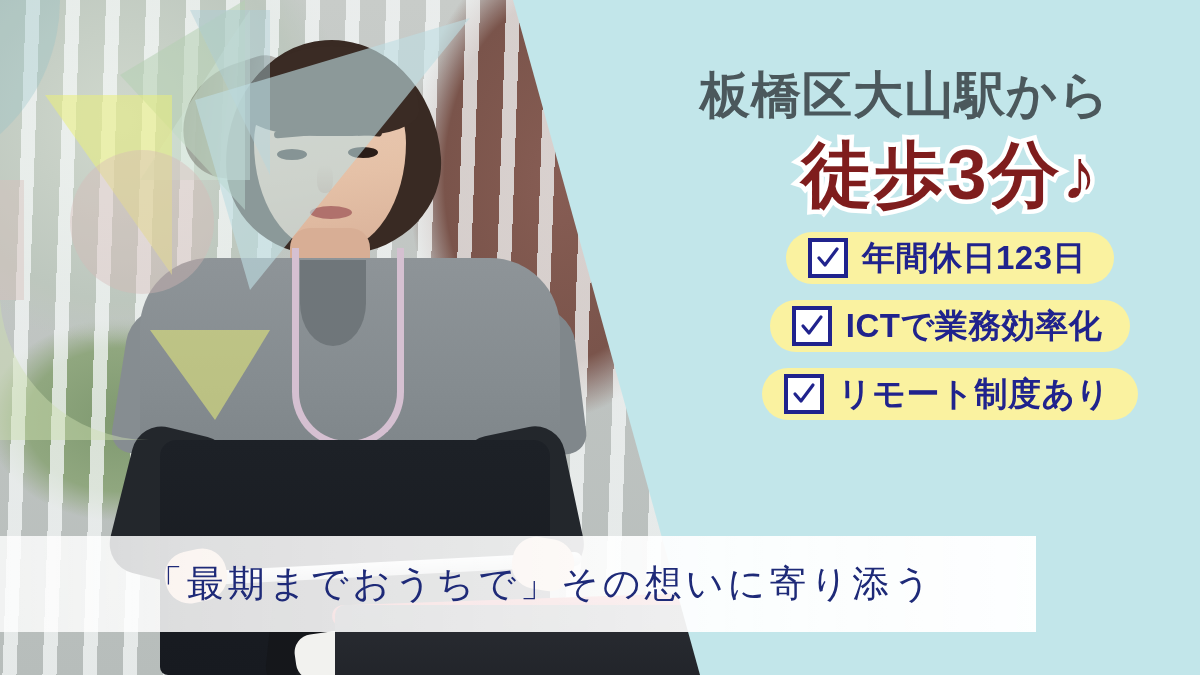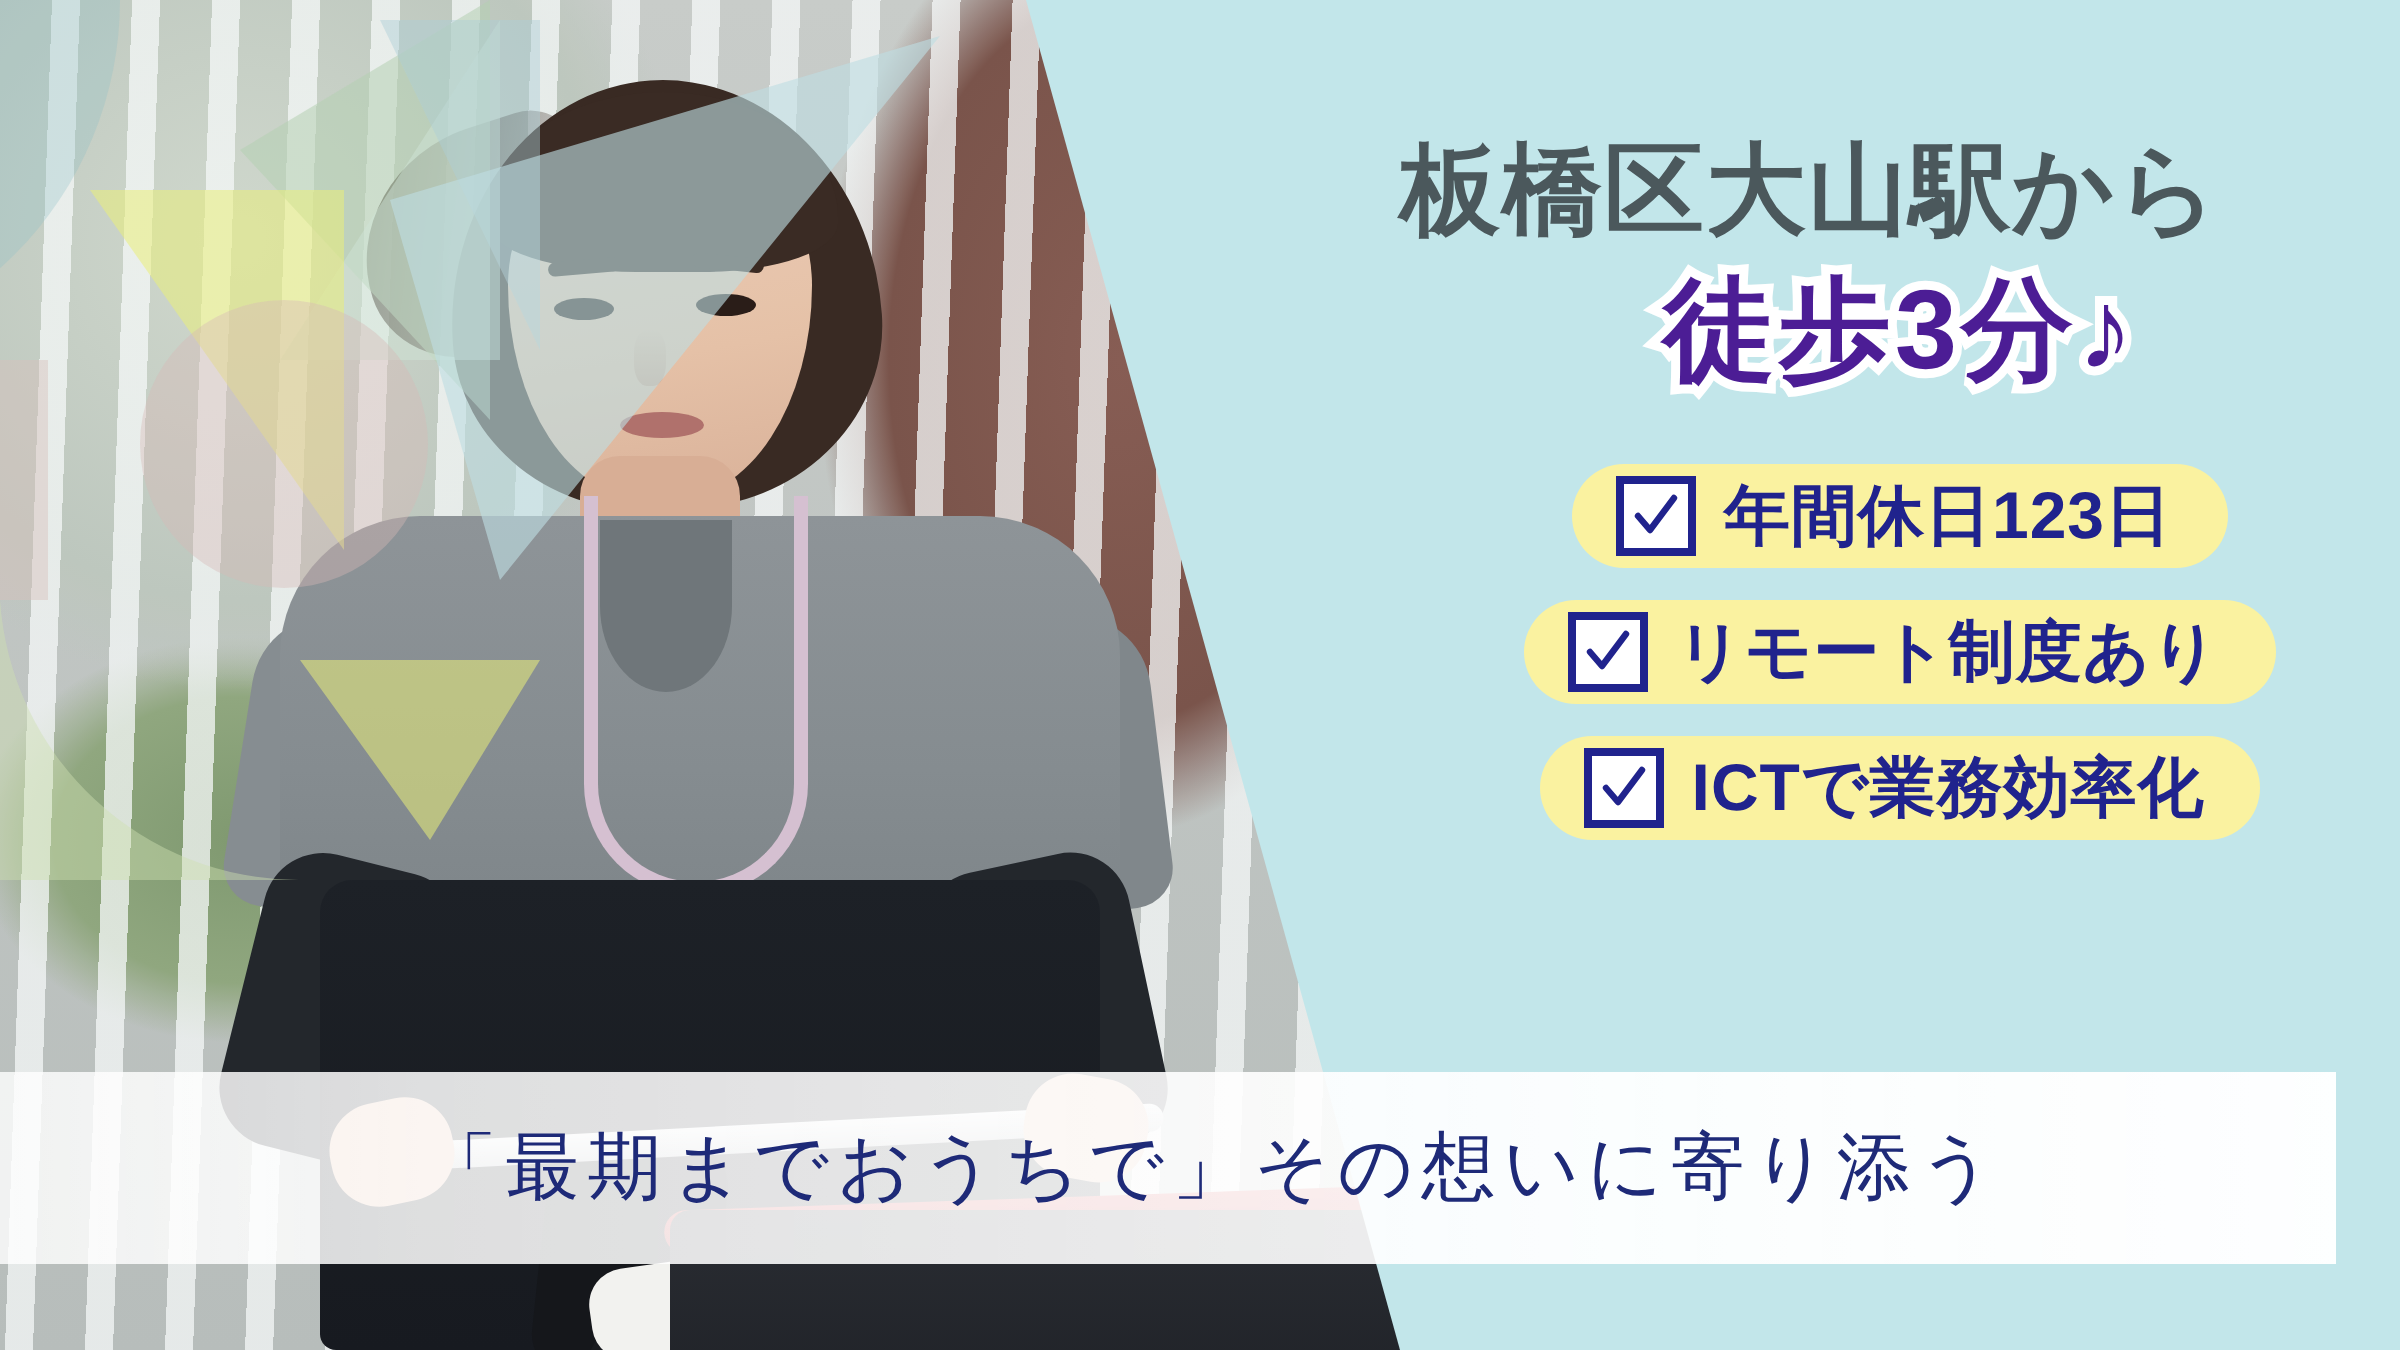--- a/index.html
+++ b/index.html
@@ -171,21 +171,21 @@
   .slash.left{transform:rotate(-33deg);}
   .slash.right{transform:rotate(33deg);}
 
   .headline1{
     position:absolute; left:0; top:62px; width:500px; 
     font-size:50px; font-weight:800; color:#4b585c; letter-spacing:1px;
     white-space:nowrap;
   }
   .headline2{
     position:absolute; left:0; top:128px; width:500px; text-align:center;
-    font-size:56px; font-weight:900; color:#4c1d95; letter-spacing:2px;
+    font-size:71px; font-weight:900; color:#7f1d1d; letter-spacing:2px;
     white-space:nowrap;
     -webkit-text-stroke:9px #ffffff;
     paint-order:stroke fill;
     text-shadow:0 2px 0 rgba(255,255,255,.6);
   }
 
   .badges{
     position:absolute; left:40px; top:232px; width:420px;
     display:flex; flex-direction:column; gap:16px; align-items:center;
   }
@@ -200,21 +200,21 @@
     border:4px solid #20238d; background:#ffffff;
     display:flex; align-items:center; justify-content:center;
   }
   .checkbox svg{display:block;}
   .badge-label{
     font-size:33px; font-weight:800; color:#20238d; letter-spacing:.5px;
   }
 
   
   .tagband{
-    position:absolute; left:0; top:536px; width:1168px; height:96px;
+    position:absolute; left:0; top:536px; width:1036px; height:96px;
     background:linear-gradient(90deg,
       rgba(255,255,255,.80) 0%,
       rgba(255,255,255,.86) 18%,
       rgba(255,255,255,.90) 50%,
       rgba(255,255,255,.95) 82%,
       rgba(255,255,255,.97) 100%);
     display:flex; align-items:center; justify-content:center;padding-left:45px;
   }
   .tagline{
     font-family:"Liberation Serif","DejaVu Serif",serif;
@@ -293,30 +293,30 @@
         </span>
         <span class="badge-label">年間休日123日</span>
       </div>
 
       <div class="badge">
         <span class="checkbox">
           <svg width="26" height="26" viewBox="0 0 26 26" aria-hidden="true">
             <path d="M4 13 L10 20 L22 4" fill="none" stroke="#20238d" stroke-width="3.2" stroke-linecap="round" stroke-linejoin="round"></path>
           </svg>
         </span>
-        <span class="badge-label">リモート制度あり</span>
+        <span class="badge-label">ICTで業務効率化</span>
       </div>
 
       <div class="badge">
         <span class="checkbox">
           <svg width="26" height="26" viewBox="0 0 26 26" aria-hidden="true">
             <path d="M4 13 L10 20 L22 4" fill="none" stroke="#20238d" stroke-width="3.2" stroke-linecap="round" stroke-linejoin="round"></path>
           </svg>
         </span>
-        <span class="badge-label">ICTで業務効率化</span>
+        <span class="badge-label">リモート制度あり</span>
       </div>
 
     </div>
   </div>
 
   <div class="tagband">
     <span class="tagline">「最期までおうちで」その想いに寄り添う</span>
   </div>
 
 </div>

